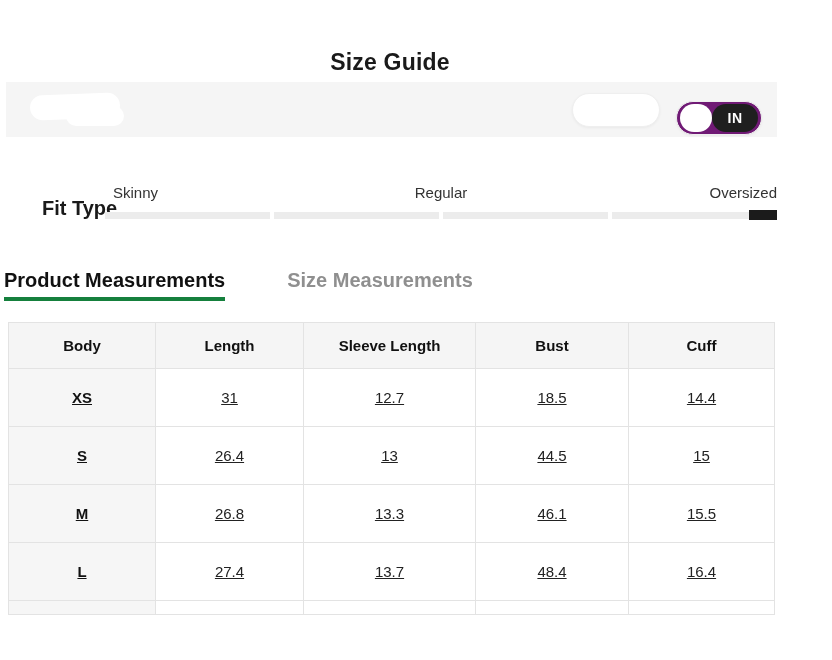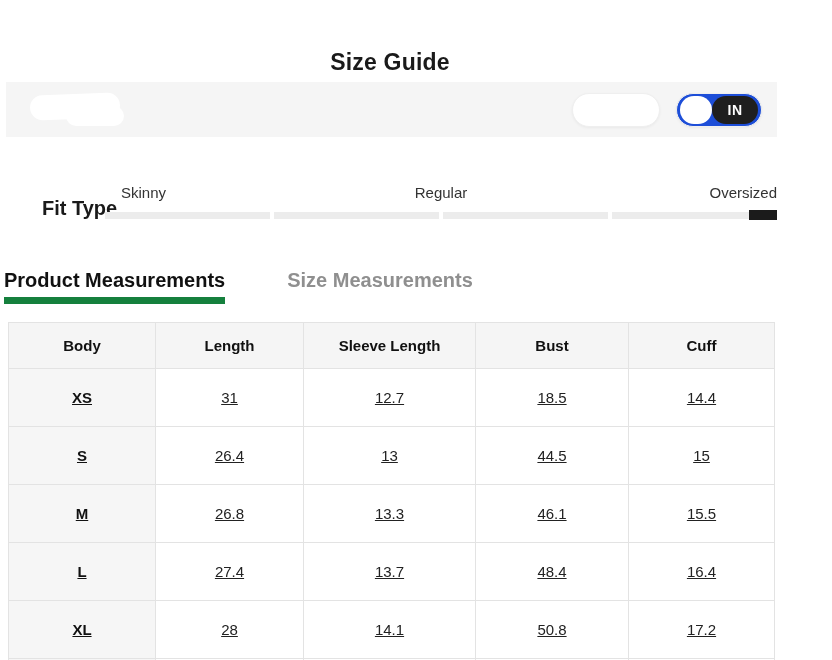--- a/index.html
+++ b/index.html
@@ -27,22 +27,22 @@
   .brand-blob2 {
     position:absolute; left:60px; top:24px; width:58px; height:20px;
     background:#fff; border-radius:11px;
   }
   .pill-button {
     position:absolute; left:566px; top:11px; width:88px; height:34px;
     background:#fff; border:1px solid #efefef; border-radius:17px;
     box-shadow:0 1px 3px rgba(0,0,0,0.05);
   }
   .unit-toggle {
-    position:absolute; left:670px; top:11px; width:86px; height:34px;
-    background:#1d4ed8; border:1px solid #efefef; border-radius:17px;
+    position:absolute; left:670px; top:19px; width:86px; height:34px;
+    background:#701a75; border:1px solid #efefef; border-radius:17px;
     box-shadow:0 1px 3px rgba(0,0,0,0.05);
     display:flex; align-items:center; padding:3px;
   }
   .unit-seg-left {
     flex:1; height:28px; border-radius:14px; background:#fff;
   }
   .unit-seg-active {
     width:46px; height:28px; border-radius:14px; background:#1f1f1f;
     color:#fff; font-size:14px; font-weight:bold;
     display:flex; align-items:center; justify-content:center;
@@ -51,38 +51,38 @@
   
   .fit-label {
     position:absolute; left:8px; top:197px; font-size:20px; font-weight:bold;
     color:#1a1a1a;
     margin-left:34px;
   }
   .fit-widget { position:absolute; left:105px; top:184px; width:672px; }
   .fit-labels {
     position:relative; height:21px; font-size:15px; color:#333;
   }
-  .fit-opt-left   { position:absolute; left:16px; top:0; }
+  .fit-opt-left   { position:absolute; left:8px; top:0; }
   .fit-opt-center { position:absolute; left:0; right:0; top:0; text-align:center; }
   .fit-opt-right  { position:absolute; right:0; top:0; }
   .fit-track {
     position:relative; margin-top:7px; display:flex; gap:4px; height:7px;
   }
   .fit-seg { flex:1; background:#ececec; height:7px; }
   .fit-indicator {
     position:absolute; right:0; top:-2px; width:28px; height:10px;
     background:#1b1b1b;
   }
   
   .tabs {
     position:absolute; left:4px; top:269px; display:flex; gap:62px;
     align-items:flex-start;
   }
   .tab { font-size:20px; font-weight:bold; cursor:pointer; }
-  .tab-active { color:#111; border-bottom:7px solid #15803d; padding-bottom:5px; }
+  .tab-active { color:#111; border-bottom:4px solid #15803d; padding-bottom:5px; }
   .tab-inactive { color:#8f8f8f; padding-bottom:9px; }
   
   table.size-table {
     position:absolute; left:8px; top:322px; width:766px;
     border-collapse:collapse; table-layout:fixed;
   }
   .size-table th, .size-table td {
     border:1px solid #e3e3e3; text-align:center; vertical-align:middle;
   }
   .size-table th {
@@ -171,27 +171,20 @@
         <td>46.1</td>
         <td>15.5</td>
       </tr>
       <tr>
         <td class="size-cell">L</td>
         <td>27.4</td>
         <td>13.7</td>
         <td>48.4</td>
         <td>16.4</td>
       </tr>
-      <tr>
-        <td class="size-cell">XL</td>
-        <td>28</td>
-        <td>14.1</td>
-        <td>50.8</td>
-        <td>17.2</td>
-      </tr>
       <tr class="clipped-row">
         <td class="size-cell"></td>
         <td></td>
         <td></td>
         <td></td>
         <td></td>
       </tr>
     </tbody>
   </table>
 

